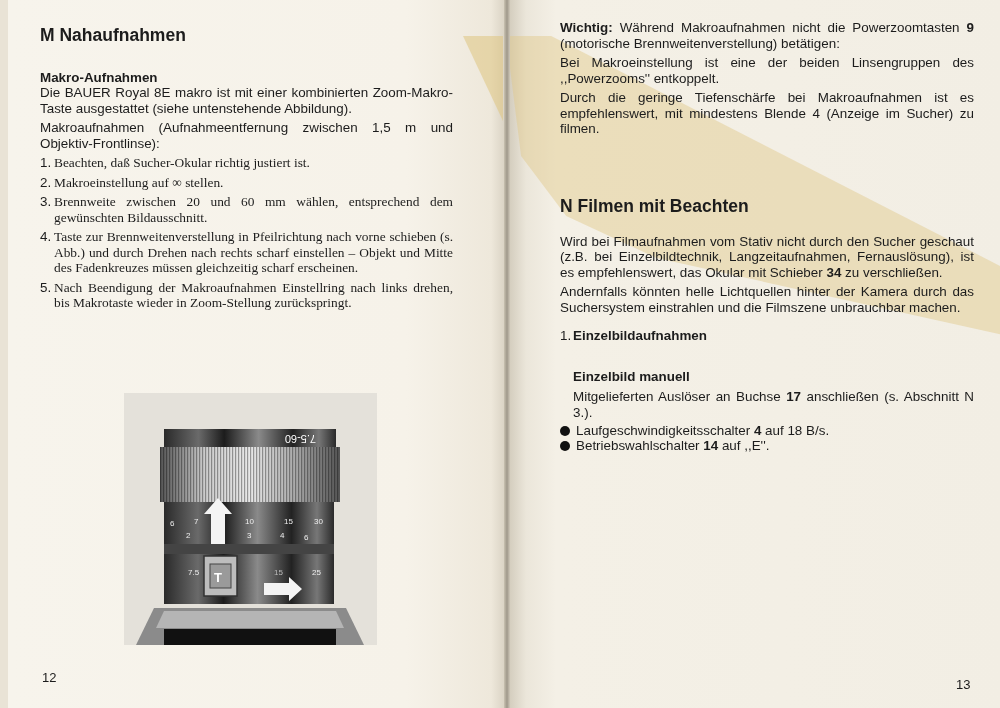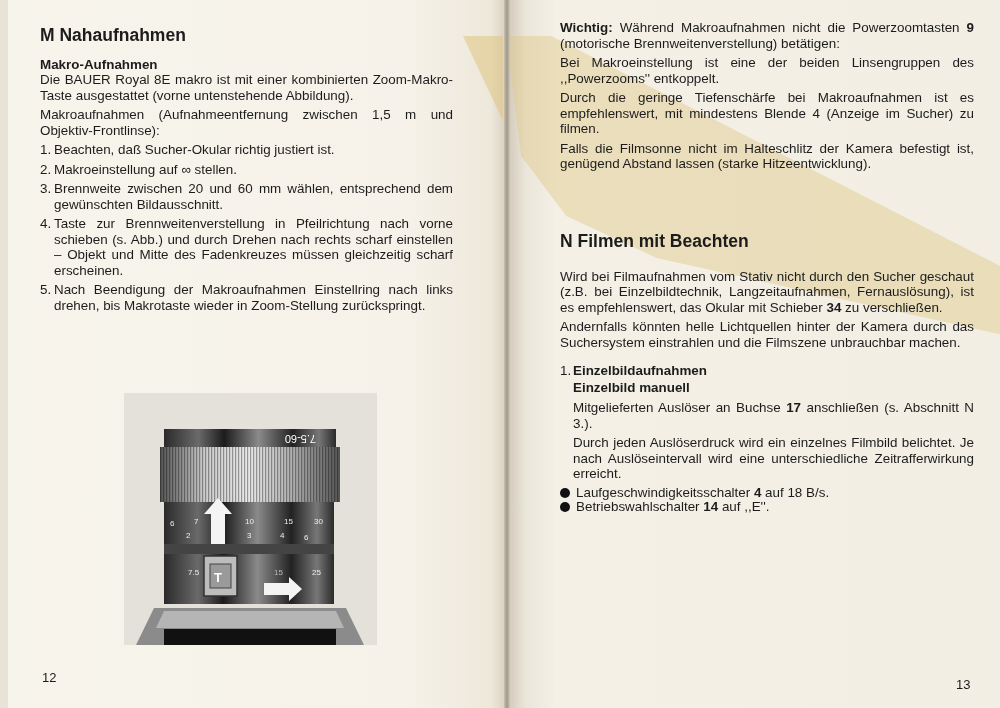--- a/index.html
+++ b/index.html
@@ -16,28 +16,28 @@
     .tape { position: absolute; background: rgba(222, 196, 128, 0.55); z-index: 1; }
     .tape-left { left: 455px; top: 36px; width: 40px; height: 85px; clip-path: polygon(0 0, 100% 0, 100% 100%); }
     .tape-right-a { left: 0; top: 36px; width: 502px; height: 300px;
       clip-path: polygon(0 0, 9% 0, 100% 78%, 100% 100%, 30% 74%, 12% 60%, 3% 40%); background: rgba(225, 200, 135, 0.45); }
 
     .content { position: absolute; z-index: 3; font-size: 13.4px; line-height: 15.5px; }
     .left-content { left: 32px; top: 24px; width: 413px; }
     .right-content { left: 54px; top: 20px; width: 414px; }
 
     .section-title { font-size: 17.5px; font-weight: bold; line-height: 22px; margin-bottom: 11px; }
-    .sub-title { font-weight: bold; font-size: 13.4px; line-height: 15px; }
+    .sub-title { font-weight: bold; font-size: 13.4px; line-height: 15px; margin-top: 24px; }
     .para { text-align: justify; margin-bottom: 4px; }
     .para b { font-weight: bold; }
 
     ol.steps { list-style: none; }
     ol.steps li { display: flex; margin-bottom: 4px; text-align: justify; }
     ol.steps li .num { width: 14px; flex-shrink: 0; }
-    ol.steps li .txt { flex: 1; }
+    ol.steps li .txt { flex: 1; font-family: Liberation Serif, serif; }
 
     .photo { position: absolute; left: 116px; top: 393px; width: 253px; height: 252px; z-index: 2;
       background: #e6e3dc; overflow: hidden; }
     .photo svg { display: block; }
 
     .page-number { position: absolute; font-size: 13px; z-index: 3; }
     .pn-left { left: 34px; top: 670px; }
     .pn-right { left: 450px; top: 677px; }
 
     .n-title { margin-top: 58px; margin-bottom: 17px; }
@@ -53,21 +53,21 @@
 <body>
 
 <div class="spread">
 
   <div class="page page-left">
     <div class="tape tape-left"></div>
 
     <div class="content left-content">
       <div class="section-title">M  Nahaufnahmen</div>
       <div class="sub-title">Makro-Aufnahmen</div>
-      <p class="para">Die BAUER Royal 8E makro ist mit einer kombinierten Zoom-Makro-Taste ausgestattet (vorne untenstehende Abbildung).</p>
+      <p class="para">Die BAUER Royal 8E makro ist mit einer kombinierten Zoom-Makro-Taste ausgestattet (siehe untenstehende Abbildung).</p>
       <p class="para">Makroaufnahmen (Aufnahmeentfernung zwischen 1,5 m und Objektiv-Frontlinse):</p>
       <ol class="steps">
         <li>
             <span class="num">1.</span>
             <span class="txt">Beachten, daß Sucher-Okular richtig justiert ist.</span>
           </li>
         <li>
             <span class="num">2.</span>
             <span class="txt">Makroeinstellung auf ∞ stellen.</span>
           </li>
@@ -153,36 +153,34 @@
 
   <div class="gutter"></div>
 
   <div class="page page-right">
     <div class="tape tape-right-a"></div>
 
     <div class="content right-content">
       <p class="para"><b>Wichtig:</b><span> Während Makroaufnahmen nicht die Powerzoomtasten </span><b>9</b><span> (motorische Brennweitenverstellung) betätigen:</span></p>
       <p class="para">Bei Makroeinstellung ist eine der beiden Linsengruppen des ,,Powerzooms'' entkoppelt.</p>
       <p class="para">Durch die geringe Tiefenschärfe bei Makroaufnahmen ist es empfehlenswert, mit mindestens Blende 4 (Anzeige im Sucher) zu filmen.</p>
-      <p class="para">Falls die Filmsonne nicht im Halteschlitz der Kamera befestigt ist, genügend Abstand lassen (starke Hitzeentwicklung).</p>
 
       <div class="section-title n-title">N  Filmen mit Beachten</div>
 
       <p class="para"><span>Wird bei Filmaufnahmen vom Stativ nicht durch den Sucher geschaut (z.B. bei Einzelbildtechnik, Langzeitaufnahmen, Fernauslösung), ist es empfehlenswert, das Okular mit Schieber </span><b>34</b><span> zu verschließen.</span></p>
       <p class="para">Andernfalls könnten helle Lichtquellen hinter der Kamera durch das Suchersystem einstrahlen und die Filmszene unbrauchbar machen.</p>
 
       <div style="margin-top:12px;">
         <div class="item-head">
             <span class="num">1.</span>
             <span>Einzelbildaufnahmen</span>
           </div>
         <div class="indent">
           <div class="sub-title" style="line-height:18px; margin-bottom:3px;">Einzelbild manuell</div>
           <p class="para"><span>Mitgelieferten Auslöser an Buchse </span><b>17</b><span> anschließen (s. Abschnitt N 3.).</span></p>
-          <p class="para">Durch jeden Auslöserdruck wird ein einzelnes Filmbild belichtet. Je nach Auslöseintervall wird eine unterschiedliche Zeitrafferwirkung erreicht.</p>
         </div>
         <ul class="bullets">
           <li>
               <span class="dot"></span>
               <span class="txt"><span>Laufgeschwindigkeitsschalter </span><b>4</b><span> auf 18 B/s.</span></span>
             </li>
           <li>
               <span class="dot"></span>
               <span class="txt"><span>Betriebswahlschalter </span><b>14</b><span> auf ,,E''.</span></span>
             </li>

